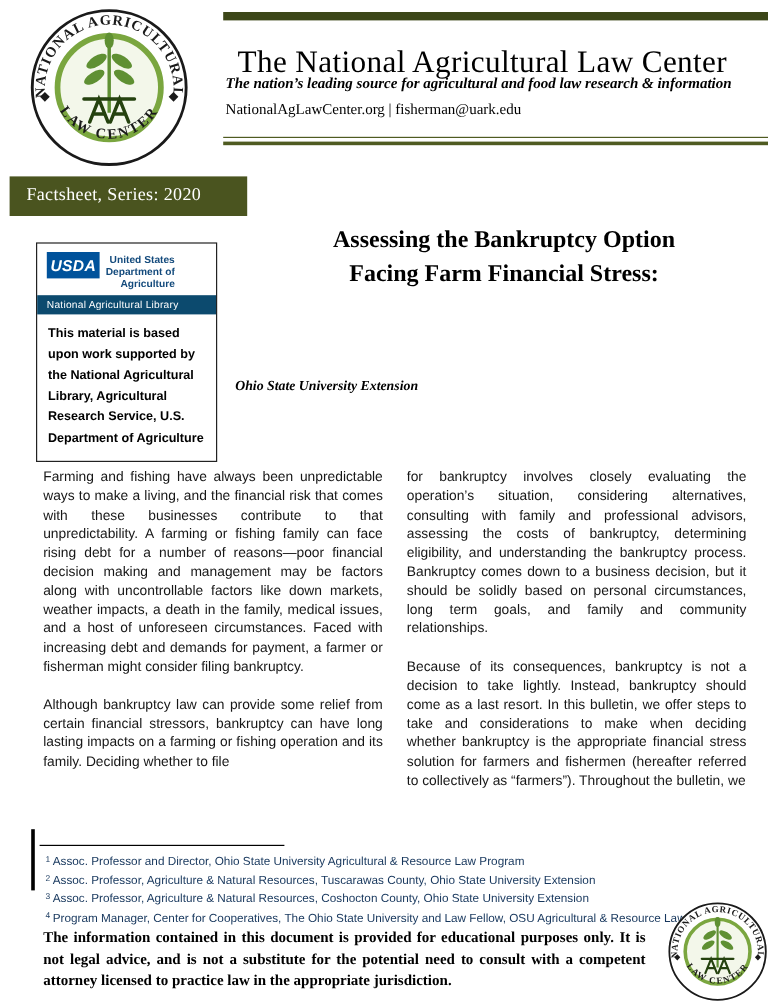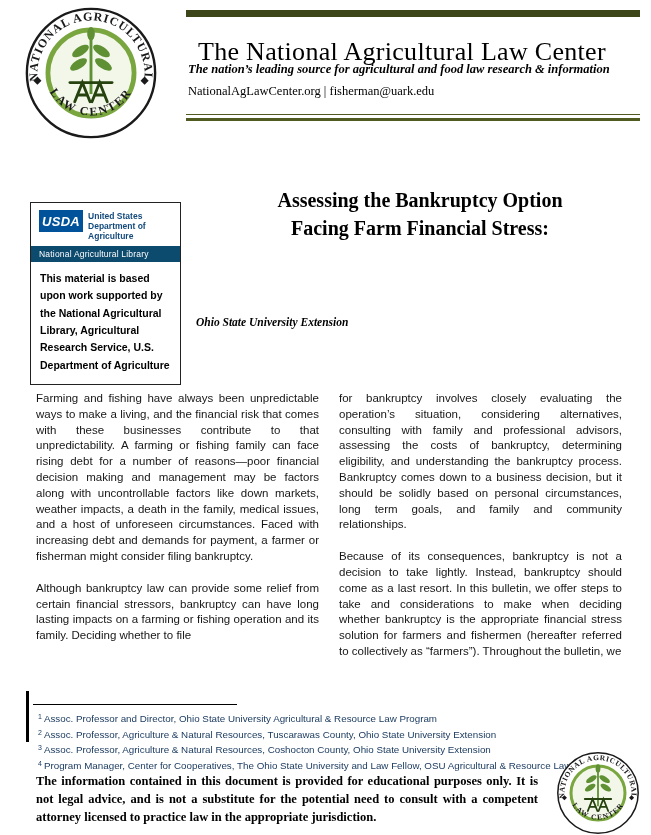--- a/index.html
+++ b/index.html
@@ -22,21 +22,21 @@
             border-top:1.5px solid #4f5b21; border-bottom:3px solid #4f5b21; }
 
   
   .banner { position:absolute; left:8px; top:147px; width:198px; height:33px;
             background:#4a541f; color:#ffffff; box-sizing:border-box; padding-left:14px;
             font:15px/33px "Liberation Serif", serif; letter-spacing:0.3px; }
 
   
   .usda-box { position:absolute; left:30px; top:202px; width:151px; box-sizing:border-box;
               border:1.5px solid #222; background:#fff; }
-  .usda-row { display:flex; gap:5px; align-items:flex-start; padding:7px 6px 4px 8px; }
+  .usda-row { display:flex; gap:5px; align-items:flex-start; padding:7px 6px 4px 8px;text-align:right; }
   .usda-mark { background:#00529b; color:#fff; font:italic 700 13px/1 "Liberation Sans", sans-serif;
                padding:5px 3px 4px; letter-spacing:0.3px; }
   .usda-dept { color:#134a7c; font:700 8.5px/1.2 "Liberation Sans", sans-serif; padding-top:1px; }
   .usda-lib { background:#0c4a6e; color:#fff; font:8.5px/1 "Liberation Sans", sans-serif;
               padding:4px 0 4px 8px; letter-spacing:0.2px; }
   .usda-text { padding:8px 9px 10px; font:700 10.5px/1.65 "Liberation Sans", sans-serif; color:#000; }
 
   
   .a-title { position:absolute; left:196px; top:186px; width:448px; text-align:center;
              font:700 20px/1.4 "Liberation Serif", serif; color:#000; }
@@ -100,20 +100,21 @@
       </g>
     </svg>
   </div>
 
   <div class="topbar"></div>
   <h1 class="h-title">The National Agricultural Law Center</h1>
   <div class="h-tagline">The nation’s leading source for agricultural and food law research &amp; information</div>
   <div class="h-contact">NationalAgLawCenter.org | fisherman@uark.edu</div>
   <div class="h-rule"></div>
 
+  <div class="banner">Factsheet, Series: 2020</div>
 
   <div class="usda-box">
     <div class="usda-row">
       <span class="usda-mark">USDA</span>
       <span class="usda-dept">
         <div>United States</div>
         <div>Department of</div>
         <div>Agriculture</div>
       </span>
     </div>

